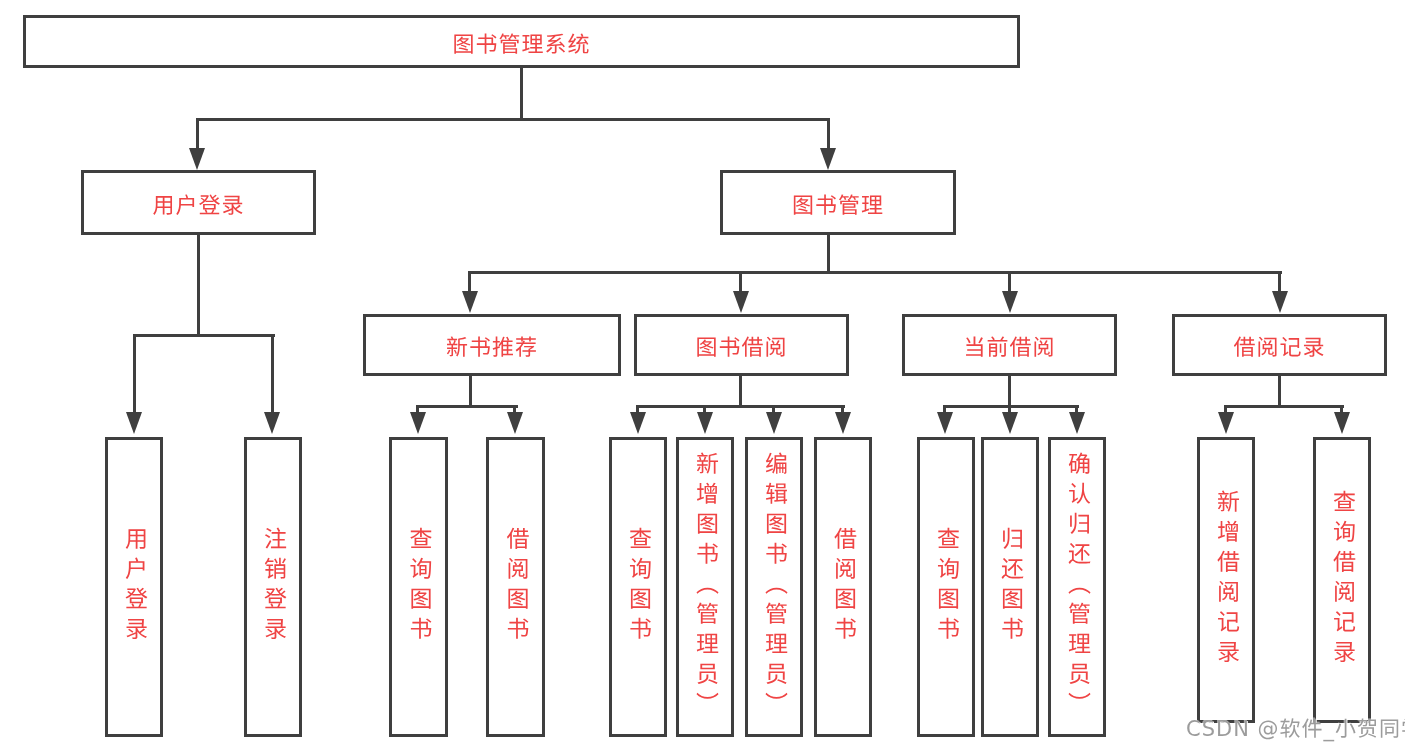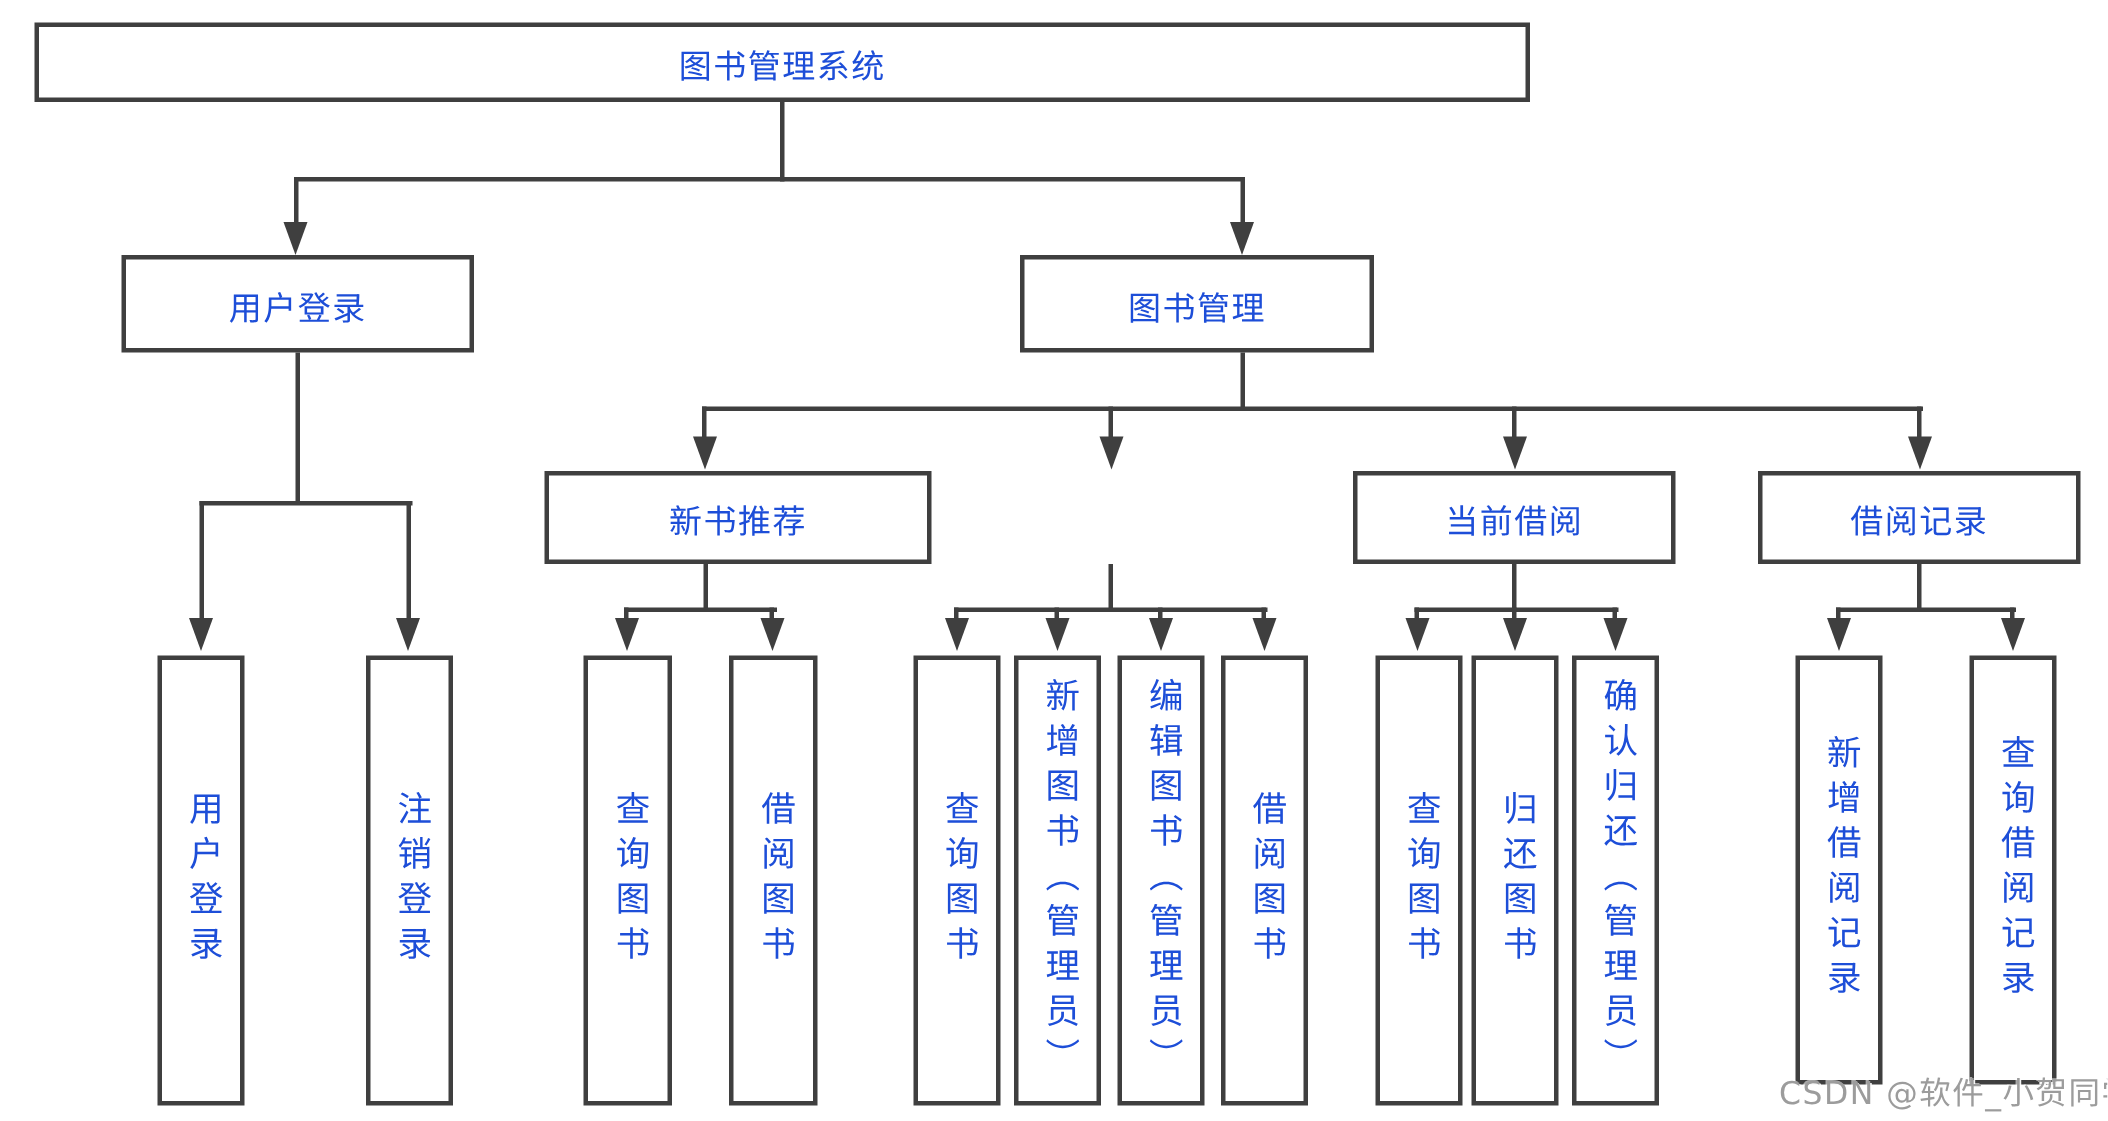--- a/index.html
+++ b/index.html
@@ -2,21 +2,21 @@
 <html lang="zh-CN"><head>
 <meta charset="utf-8">
 <style>
   html,body { margin:0; padding:0; background:#ffffff; }
   .stage {
     position:relative; width:1405px; height:747px; background:#ffffff;
     font-family:"DejaVu Sans","Liberation Sans",sans-serif; overflow:hidden;
   }
   .box {
     position:absolute; box-sizing:border-box; background:#ffffff;
-    border:3px solid #3f3f3f; color:#1d4ed8;
+    border:3px solid #3f3f3f; color:#ef4444;
     display:flex; align-items:center; justify-content:center;
   }
   .hlabel { font-size:22px; letter-spacing:1px; white-space:nowrap; }
   .vtext {
     writing-mode:vertical-lr; text-orientation:mixed;
     font-size:23px; letter-spacing:7px; line-height:1;
   }
   .line { position:absolute; background:#3f3f3f; }
   .ah {
     position:absolute; width:0; height:0;
@@ -41,21 +41,21 @@
   <div class="line" style="left:520px; top:68px; width:3px; height:53px;"></div>
   <div class="line" style="left:196px; top:118px; width:634px; height:3px;"></div>
   <div class="line" style="left:196px; top:118px; width:3px; height:34px;"></div>
   <div class="line" style="left:827px; top:118px; width:3px; height:34px;"></div>
   <div class="ah" style="left:189px; top:148px;"></div>
   <div class="ah" style="left:820px; top:148px;"></div>
 
   <div class="box" style="left:81px; top:170px; width:235px; height:65px;">
     <span class="hlabel">用户登录</span>
   </div>
-  <div class="box" style="left:680px; top:170px; width:236px; height:65px;">
+  <div class="box" style="left:720px; top:170px; width:236px; height:65px;">
     <span class="hlabel">图书管理</span>
   </div>
 
   <div class="line" style="left:197px; top:235px; width:3px; height:101px;"></div>
   <div class="line" style="left:133px; top:334px; width:142px; height:3px;"></div>
   <div class="line" style="left:133px; top:334px; width:3px; height:82px;"></div>
   <div class="line" style="left:271px; top:334px; width:3px; height:82px;"></div>
   <div class="ah" style="left:126px; top:412px;"></div>
   <div class="ah" style="left:264px; top:412px;"></div>
 
@@ -65,20 +65,23 @@
   <div class="line" style="left:739px; top:271px; width:3px; height:22px;"></div>
   <div class="line" style="left:1008px; top:271px; width:3px; height:22px;"></div>
   <div class="line" style="left:1278px; top:271px; width:3px; height:22px;"></div>
   <div class="ah" style="left:462px; top:291px;"></div>
   <div class="ah" style="left:733px; top:291px;"></div>
   <div class="ah" style="left:1002px; top:291px;"></div>
   <div class="ah" style="left:1272px; top:291px;"></div>
 
   <div class="box" style="left:363px; top:314px; width:258px; height:62px;">
     <span class="hlabel">新书推荐</span>
+  </div>
+  <div class="box" style="left:634px; top:314px; width:215px; height:62px;">
+    <span class="hlabel">图书借阅</span>
   </div>
   <div class="box" style="left:902px; top:314px; width:215px; height:62px;">
     <span class="hlabel">当前借阅</span>
   </div>
   <div class="box" style="left:1172px; top:314px; width:215px; height:62px;">
     <span class="hlabel">借阅记录</span>
   </div>
 
   <div class="line" style="left:469px; top:376px; width:3px; height:31px;"></div>
   <div class="line" style="left:416px; top:405px; width:102px; height:3px;"></div>

